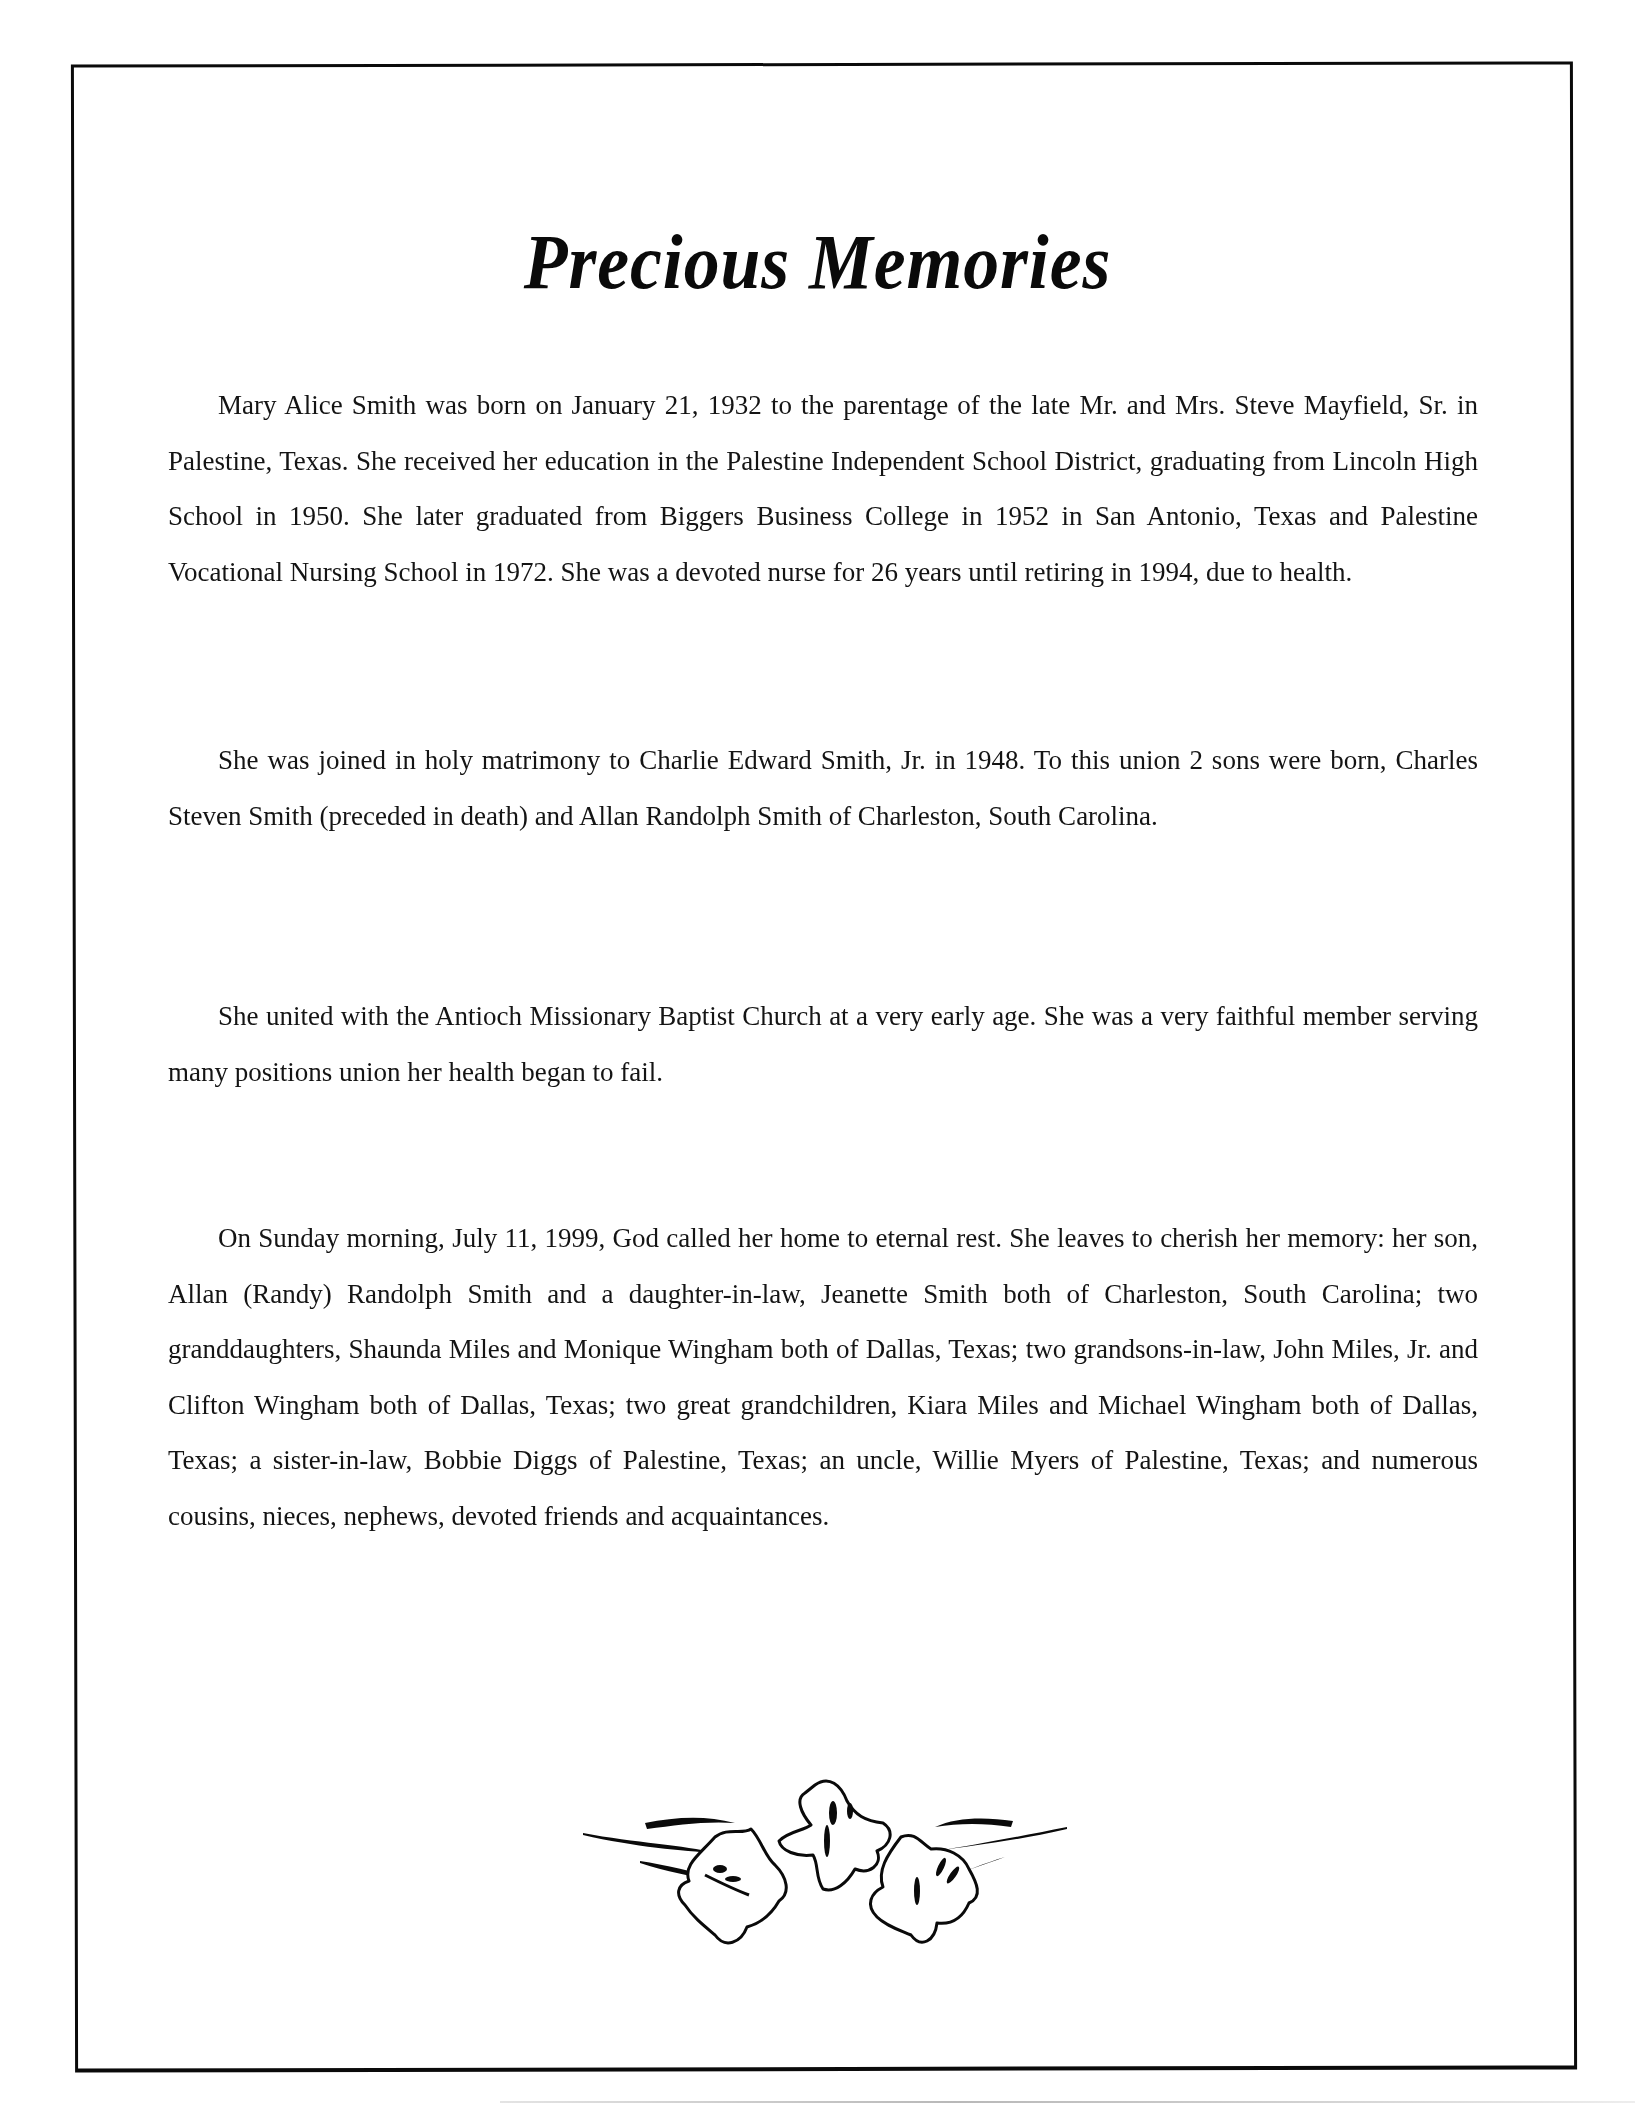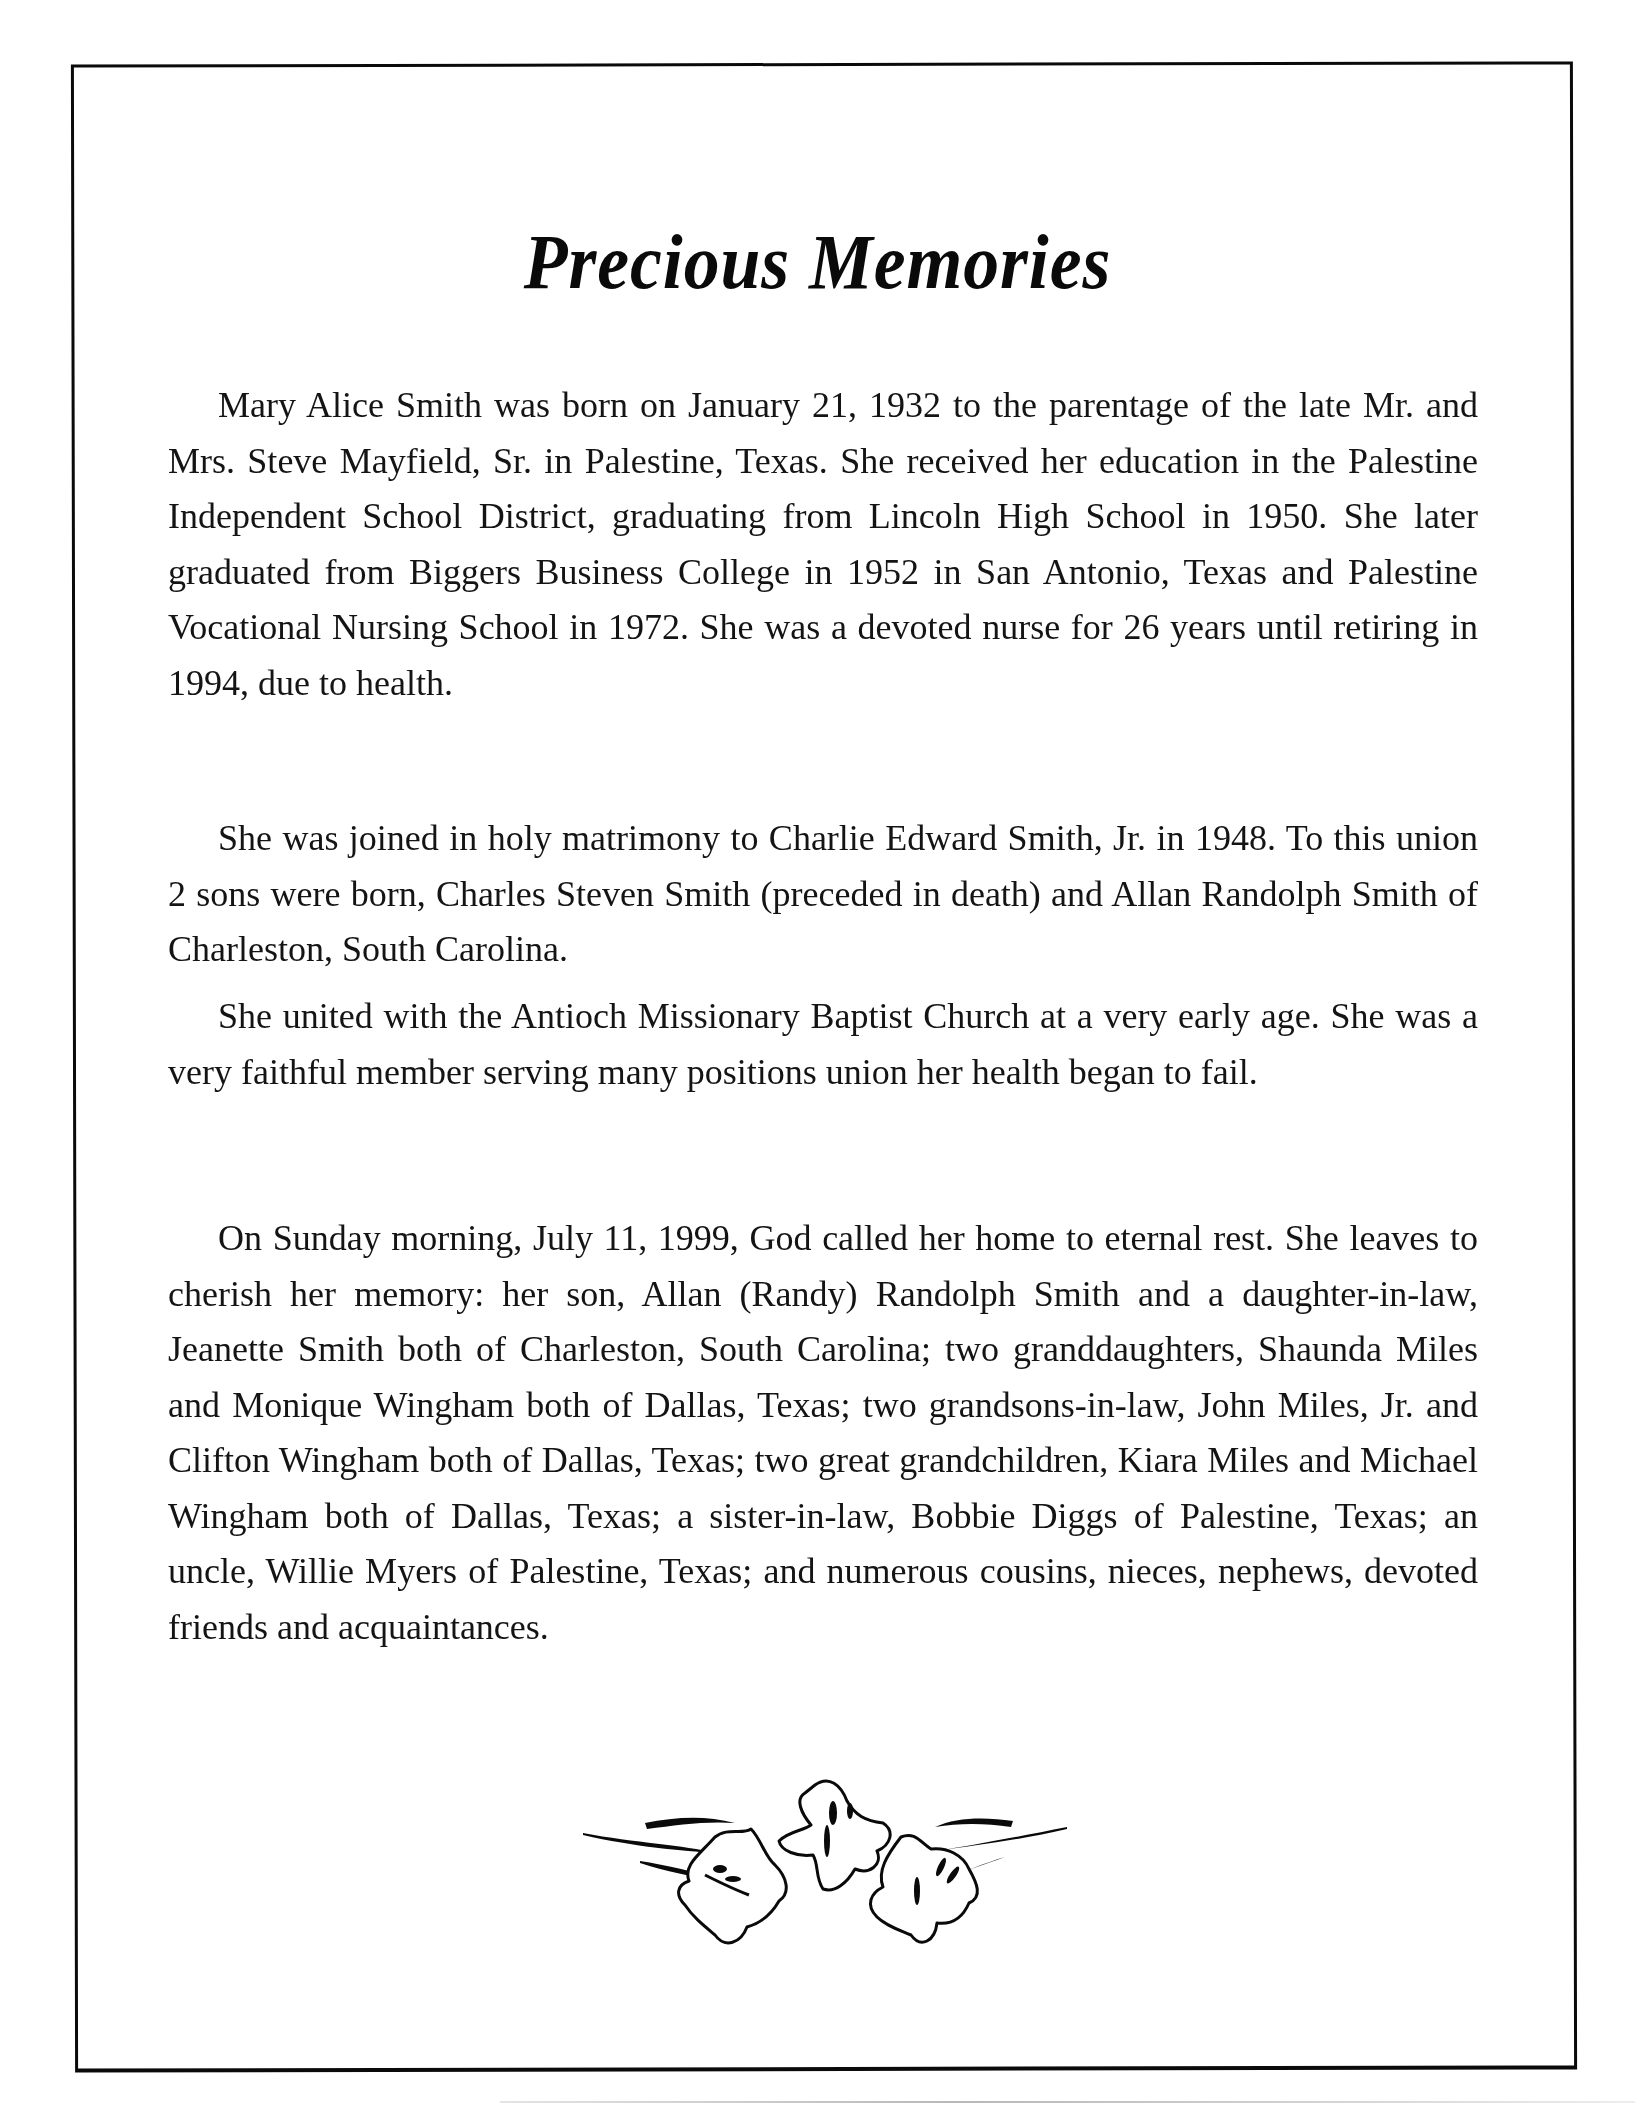--- a/index.html
+++ b/index.html
@@ -38,31 +38,31 @@
       font-size: 78px;
       letter-spacing: 1px;
       line-height: 100px;
       color: #0a0a0a;
       transform: scaleX(0.92);
     }
     .body-text {
       position: absolute;
       left: 168px;
       width: 1310px;
-      font-size: 36px;
+      font-size: 27px;
       line-height: 55.5px;
       text-align: justify;
       color: #141414;
     }
     .body-text p {
       margin: 0;
       text-indent: 50px;
     }
     .p1 { top: 378px; }
-    .p2 { top: 811px; }
+    .p2 { top: 733px; }
     .p3 { top: 989px; }
     .p4 { top: 1211px; }
     .ornament {
       position: absolute;
       left: 565px;
       top: 1765px;
       width: 520px;
       height: 190px;
     }
     .scan-line {

